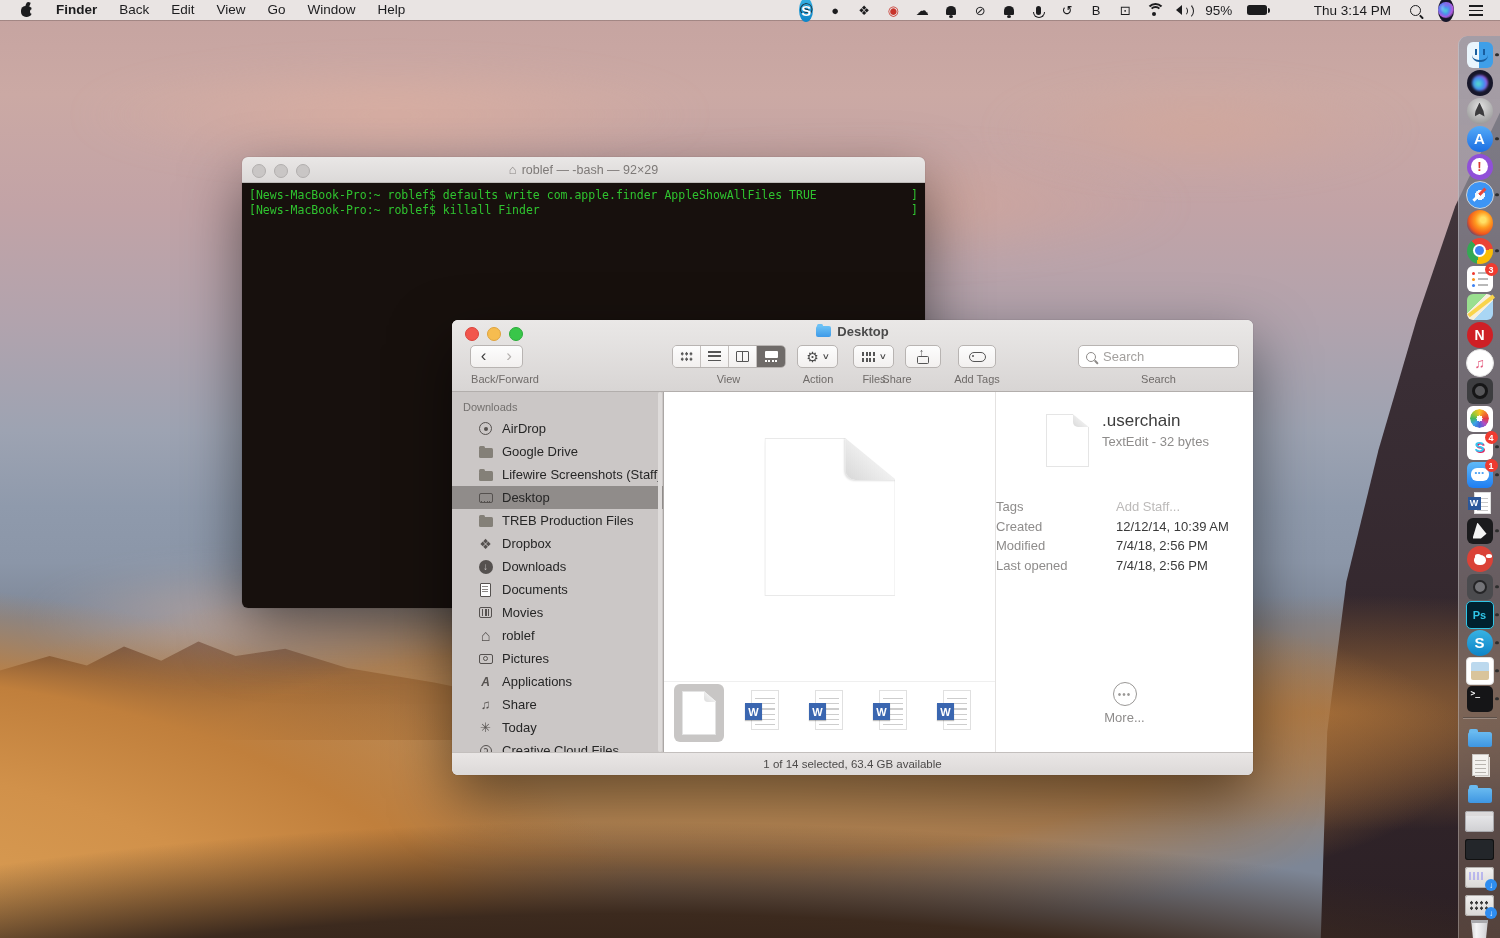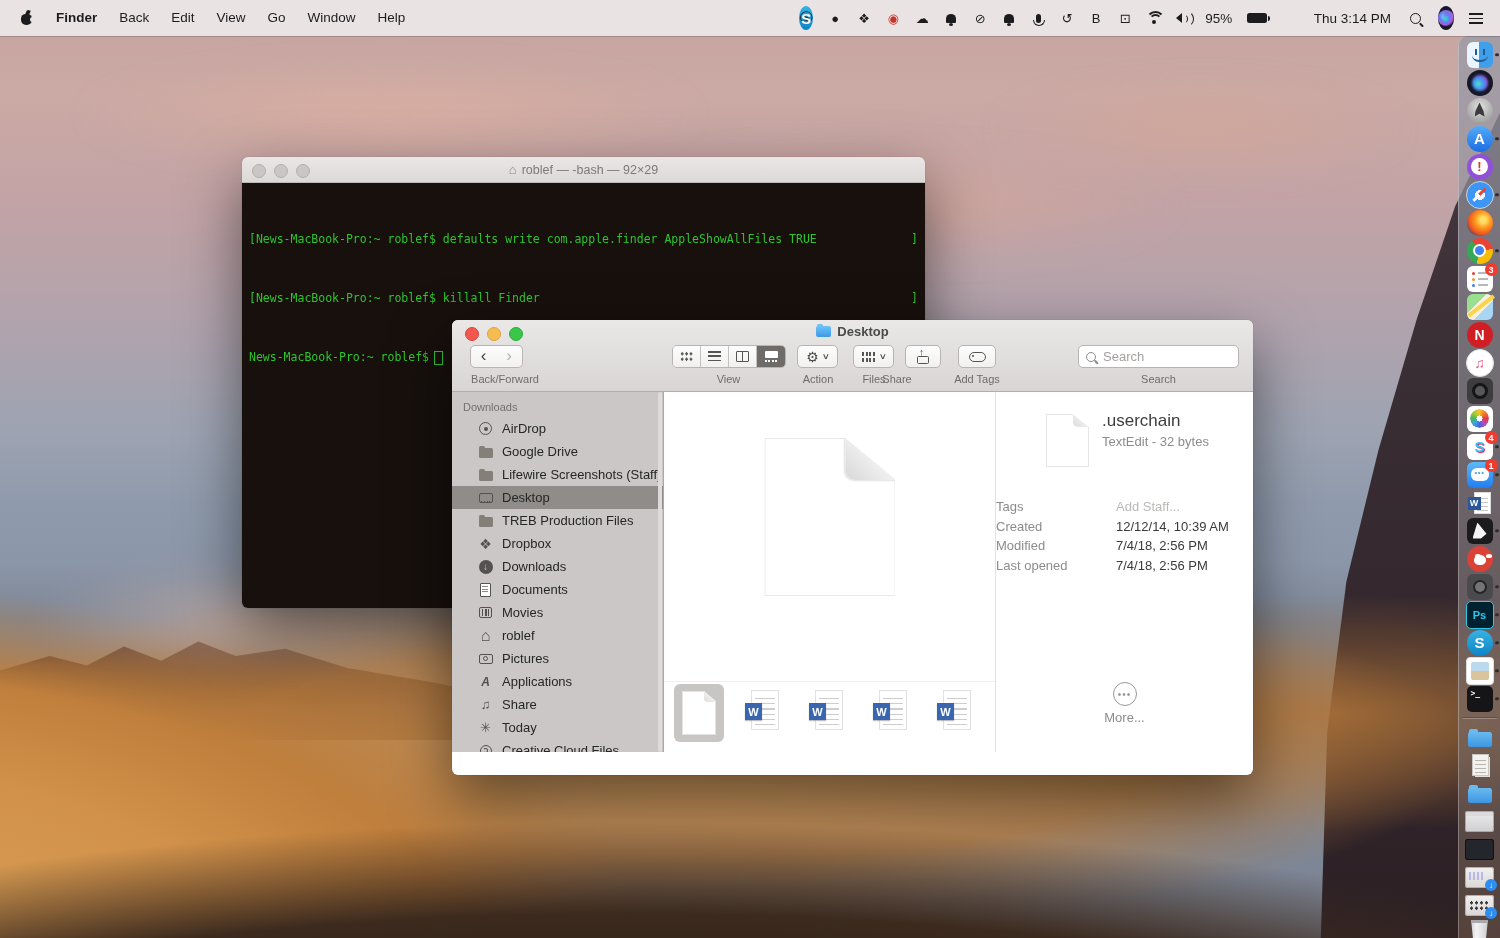--- a/index.html
+++ b/index.html
@@ -21,21 +21,21 @@
     clip-path:polygon(0 42%,8% 30%,14% 38%,20% 22%,26% 34%,32% 18%,38% 30%,46% 24%,56% 40%,70% 52%,85% 68%,100% 84%,100% 100%,0 100%);}
   .dune-gold{position:absolute;inset:0;
     background:
       radial-gradient(90% 70% at -14% 108%, #e0a95e 0%, #d1914a 38%, #c07f3c 52%, rgba(192,127,60,0) 66%),
       radial-gradient(70% 26% at 46% 80%, rgba(214,154,84,.9) 0%, rgba(193,128,60,.75) 45%, rgba(193,128,60,0) 75%),
       radial-gradient(55% 18% at 88% 76%, rgba(170,112,55,.8) 0%, rgba(170,112,55,0) 70%);}
   .dune-dark{position:absolute;inset:0;
     background:radial-gradient(140% 70% at 42% 138%, #1d120c 0%, #2a1a12 40%, #3c2a1e 58%, rgba(60,42,30,0) 72%);}
 
   
-  .menubar{position:absolute;left:0;top:0;width:100%;height:36px;background:#e9e4e3;z-index:40;
+  .menubar{position:absolute;left:0;top:0;width:100%;height:20px;background:#e9e4e3;z-index:40;
     display:flex;align-items:center;font-size:13.5px;color:#1c1c1e;box-shadow:0 1px 0 rgba(0,0,0,.18);}
   .mb-left{display:flex;align-items:center;gap:0;padding-left:14px;}
   .apple-logo{position:relative;width:13px;height:14px;margin:0 12px 0 6px;}
   .apple-logo i{position:absolute;left:1px;top:3px;width:11px;height:11px;background:#1c1c1e;border-radius:42% 42% 46% 46%;}
   .apple-logo i::before{content:"";position:absolute;left:5px;top:-4px;width:4px;height:5px;background:#1c1c1e;border-radius:60% 0 60% 0;transform:rotate(18deg);}
   .apple-logo i::after{content:"";position:absolute;right:-3px;top:3px;width:5px;height:5px;background:#e9e4e3;border-radius:50%;}
   .menu-item{padding:0 11px;line-height:24px;white-space:nowrap;}
   .menu-item.bold{font-weight:700;}
   .mb-right{margin-left:auto;display:flex;align-items:center;gap:0;padding-right:10px;}
   .st-it{display:inline-flex;align-items:center;justify-content:center;min-width:14px;height:24px;margin:0 7.5px;position:relative;color:#1c1c1e;}
@@ -68,21 +68,21 @@
   
   .terminal{left:242px;top:157px;width:683px;height:451px;z-index:10;}
   .term-titlebar{height:25px;background:linear-gradient(180deg,#e9e7e6,#dcd9d8);border-radius:6px 6px 0 0;
     position:relative;display:flex;align-items:center;justify-content:center;border-bottom:1px solid #bdbab8;}
   .term-lights{position:absolute;left:10px;top:6.5px;display:flex;gap:8px;}
   .term-lights .tl{background:#c9c6c5;border:.5px solid #b2afae;}
   .term-title{font-size:12.5px;color:#7d7977;display:flex;align-items:center;gap:5px;}
   .home-glyph{font-size:13px;color:#8b8785;}
   .term-body{height:425px;background:#17100d;border-radius:0 0 6px 6px;padding:5px 7px;box-sizing:border-box;
     font-family:"DejaVu Sans Mono","Liberation Mono",monospace;font-size:11.5px;line-height:15px;color:#2fc32f;}
-  .t-line{display:flex;white-space:pre;margin-top:44px;}
+  .t-line{display:flex;white-space:pre;}
   .t-tail{margin-left:auto;}
   .t-cursor{display:none;width:7px;height:12px;border:1px solid #2fc32f;margin-left:5px;margin-top:1px;}
   .t-line.cursor-on .t-cursor{display:inline-block;}
 
   
   .finder{left:452px;top:320px;width:801px;height:455px;z-index:20;background:#fff;border-radius:6px;}
   .f-toolbar{position:relative;height:72px;background:linear-gradient(180deg,#eae8e7,#d8d5d4);
     border-radius:6px 6px 0 0;border-bottom:1px solid #b2aeac;box-sizing:border-box;}
   .f-lights{position:absolute;left:13px;top:7px;display:flex;gap:8px;}
   .tl.red{background:#f2564d;border:.5px solid #da443c;}
@@ -363,25 +363,20 @@
     <div class="t-line">
           <span>[News-MacBook-Pro:~ roblef$ defaults write com.apple.finder AppleShowAllFiles TRUE</span>
           
           <span class="t-tail">]</span>
         </div>
         <div class="t-line">
           <span>[News-MacBook-Pro:~ roblef$ killall Finder</span>
           
           <span class="t-tail">]</span>
         </div>
-        <div class="t-line cursor-on">
-          <span>News-MacBook-Pro:~ roblef$</span>
-          <span class="t-cursor"></span>
-          <span class="t-tail"></span>
-        </div>
       </div>
   </div>
 
   <div class="window finder">
     <div class="f-toolbar">
       <span class="f-lights">
         <span class="tl red"></span>
         <span class="tl yellow"></span>
         <span class="tl green"></span>
       </span>
@@ -557,20 +552,21 @@
               <span class="d-val">7/4/18, 2:56 PM</span>
             </div>
           </div>
         <div class="d-more">
           <div class="more-ic">•••</div>
           <div>More...</div>
         </div>
       </div>
     </div>
 
+    <div class="f-status">1 of 14 selected, 63.4 GB available</div>
   </div>
 
   <div class="dock">
 
   <div class="dock-item running">
         <span class="dock-ic ic-finder"></span>
 
         <span class="run-dot"></span>
       </div>
       <div class="dock-item">

